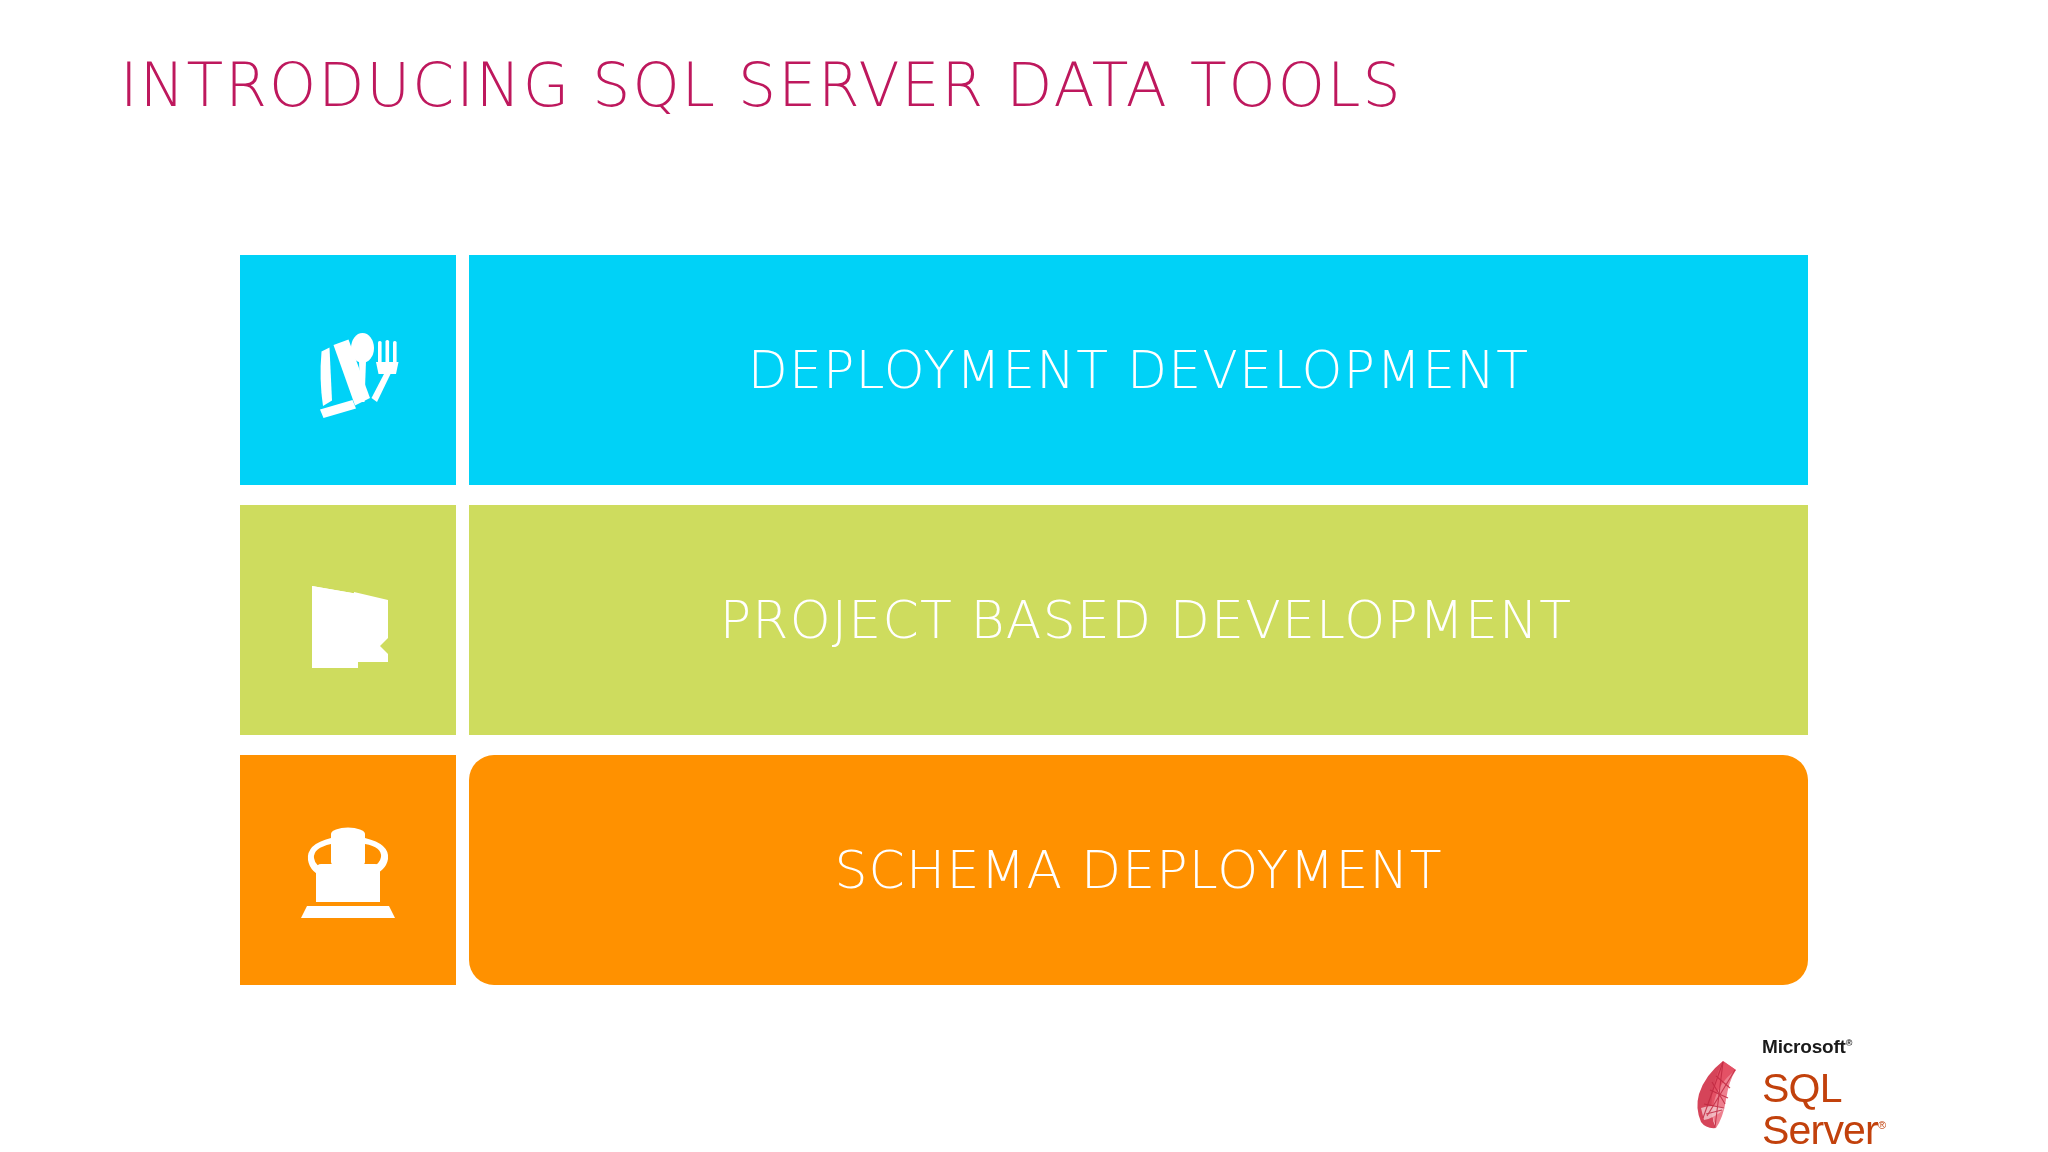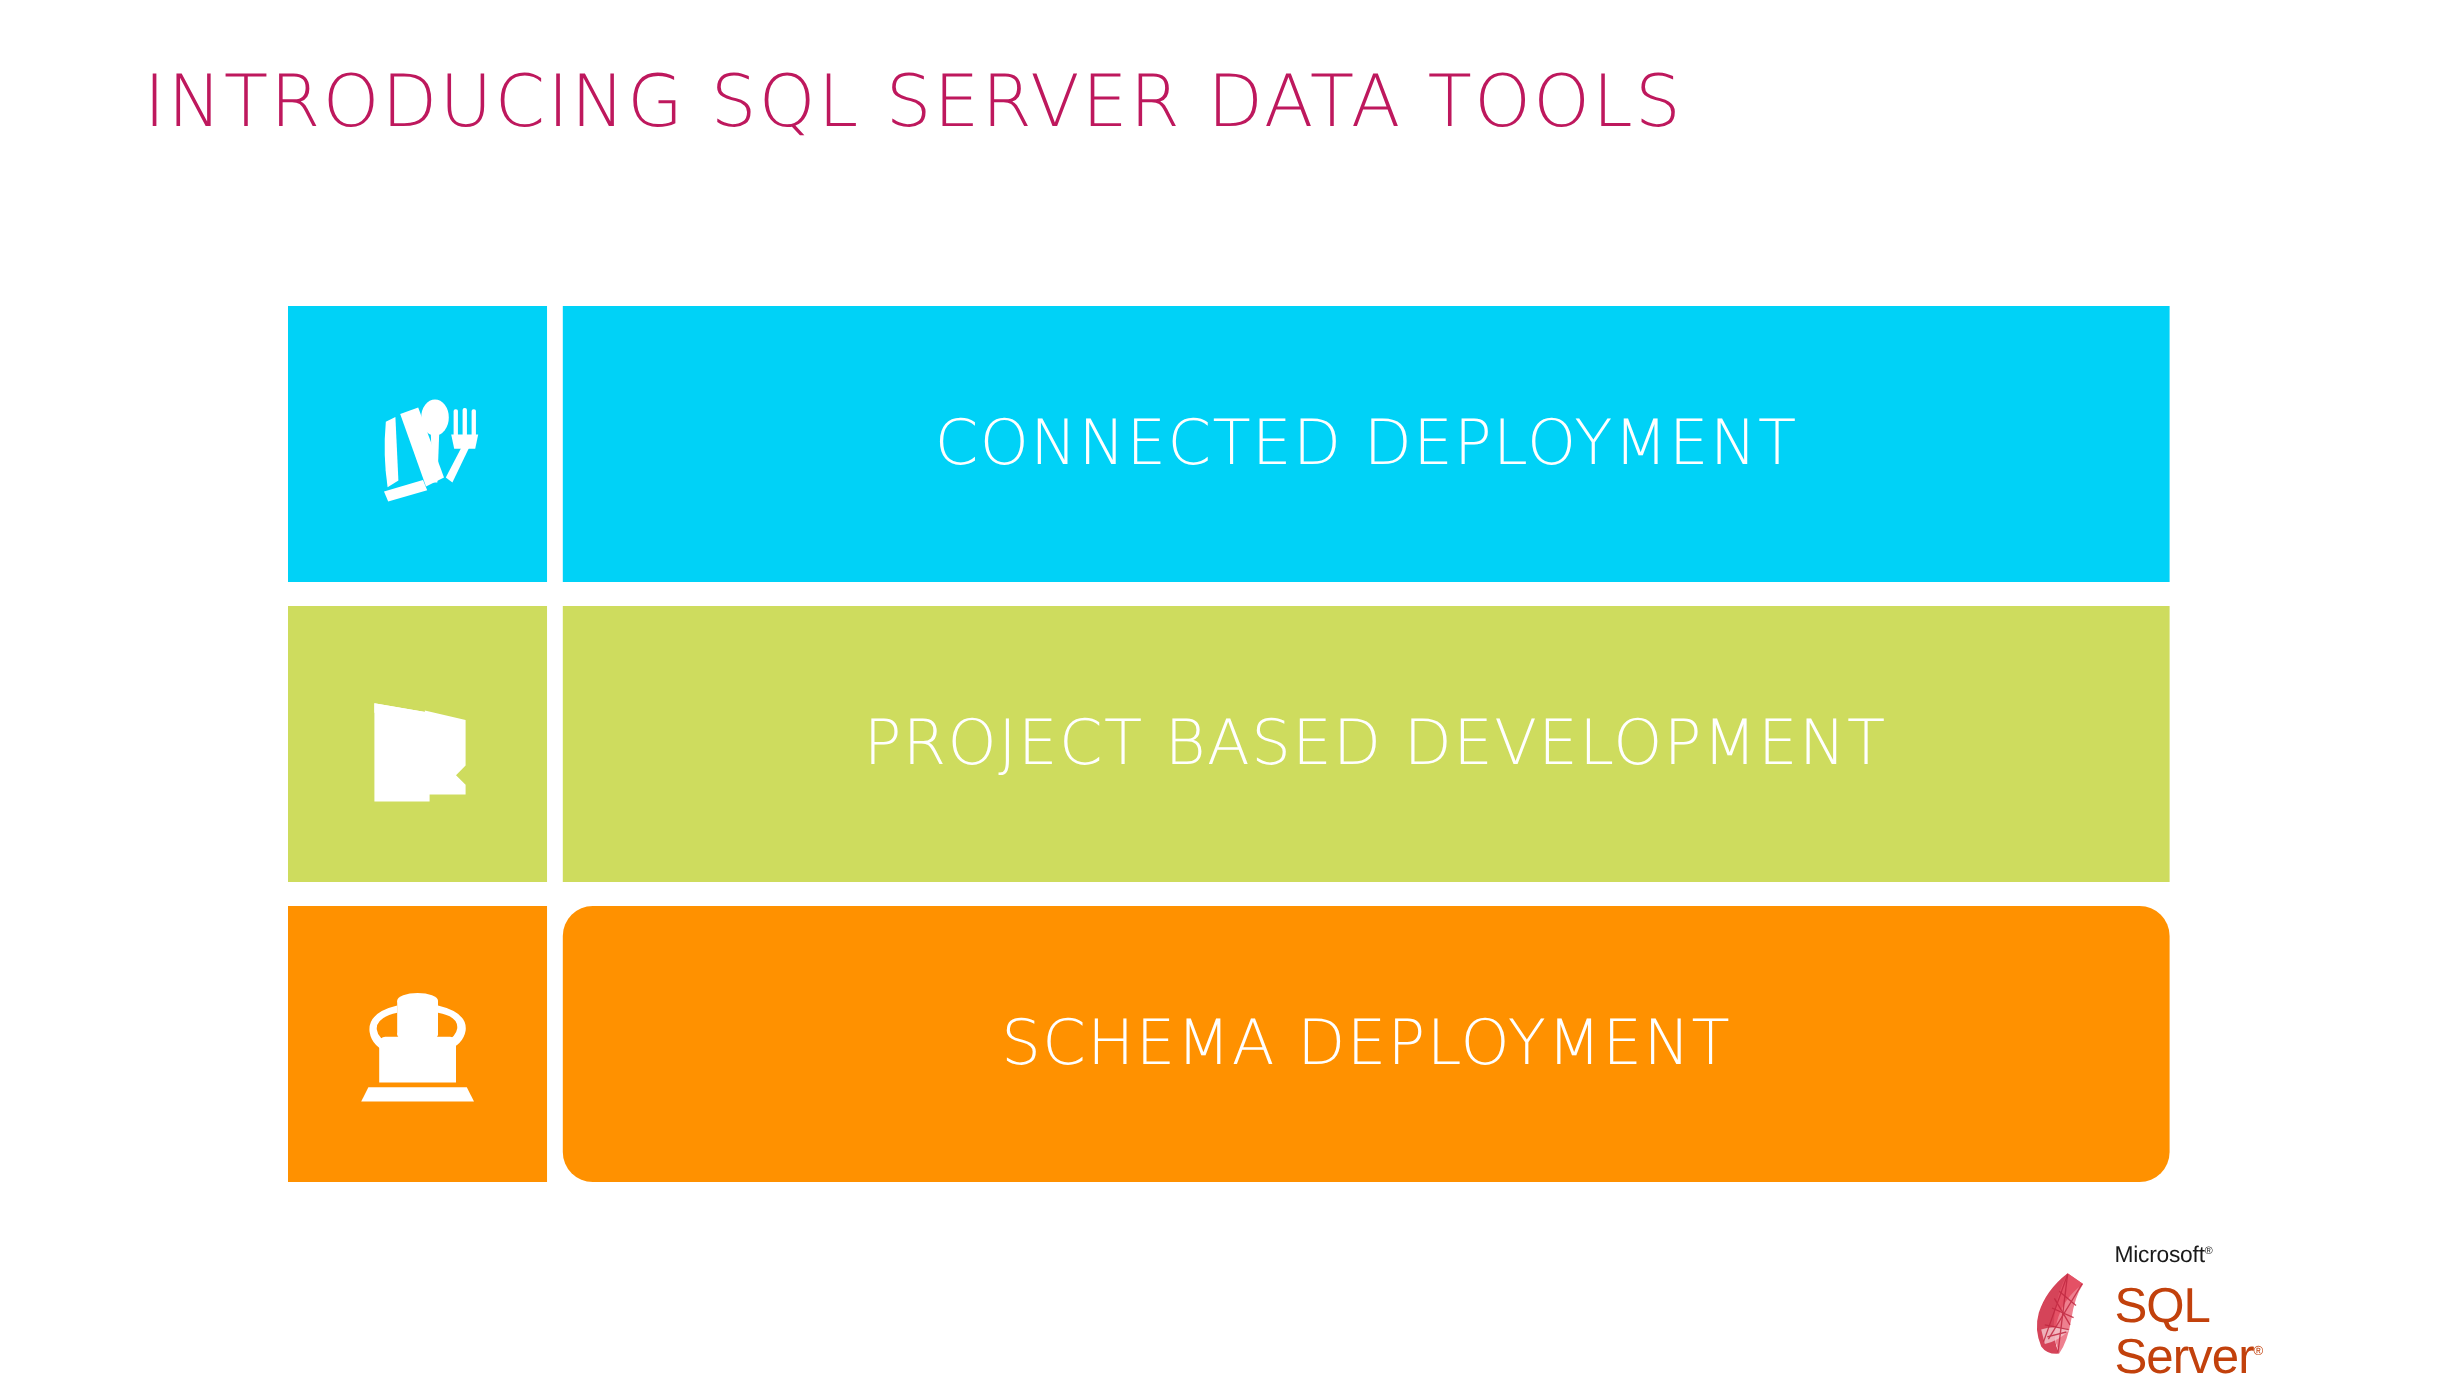--- a/index.html
+++ b/index.html
@@ -95,21 +95,21 @@
   .brand-text {
     flex: 1 1 auto;
     padding-left: 4px;
     display: flex;
     flex-direction: column;
     justify-content: center;
   }
   .brand-microsoft {
     font-family: "Liberation Sans", sans-serif;
     font-size: 19px;
-    font-weight: 400;
+    font-weight: 700;
     color: #1a1a1a;
     line-height: 1;
     letter-spacing: -0.2px;
   }
   .brand-microsoft .reg { font-size: 9px; vertical-align: super; }
   .brand-sqlserver {
     font-family: Liberation Sans, sans-serif;
     font-size: 41px;
     font-weight: 400;
     color: #c2410c;
@@ -151,21 +151,21 @@
 
             <path d="M92.5 59.0 L99.0 59.0 L85.0 88.0 L79.5 84.0 Z"></path>
           </g>
         </svg>
       </span>
     </div>
 
     <div class="row-gap"></div>
 
     <div class="row-label-band" style="background: rgb(0, 210, 247);">
-      <div class="row-label" style="color: rgb(255, 255, 255);">CONNECTED DEPLOYMENT</div>
+      <div class="row-label" style="color: rgb(255, 255, 255);">DEPLOYMENT DEVELOPMENT</div>
     </div>
   </div>
 
   <div class="row">
 
     <div class="row-icon-tile" style="background: rgb(206, 220, 94);">
       <span>
         <svg class="icon-svg" width="104" height="112" viewBox="0 0 104 112" aria-hidden="true">
           <g fill="#ffffff">
 

